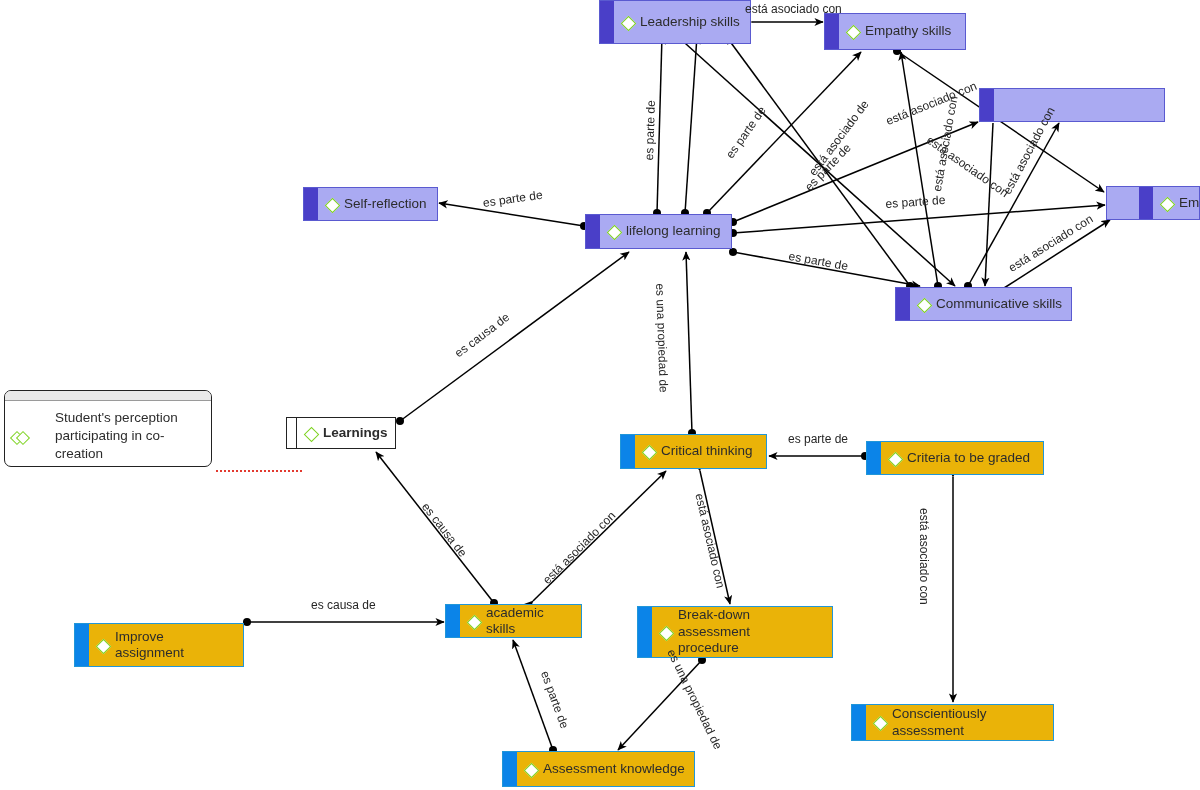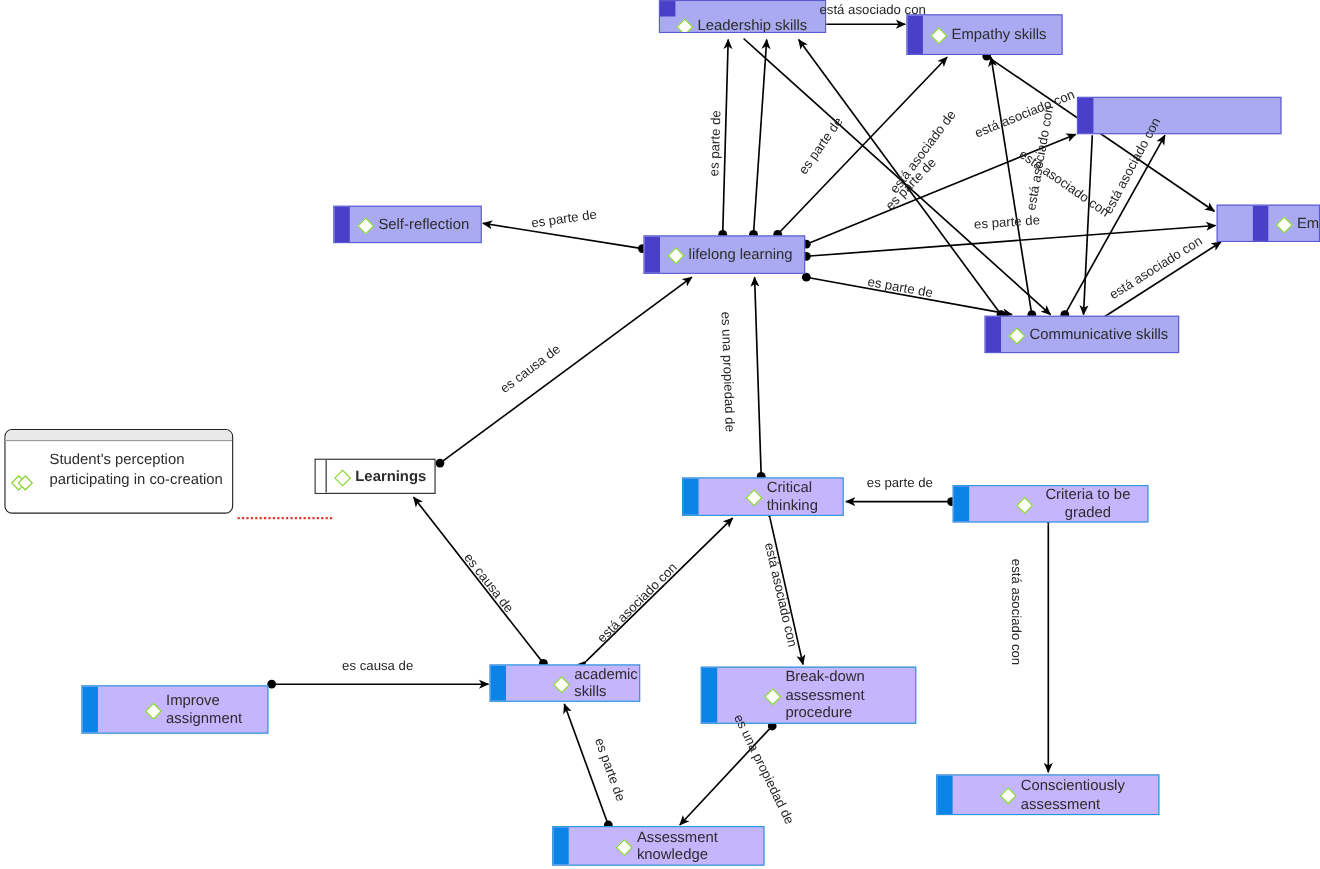--- a/index.html
+++ b/index.html
@@ -72,23 +72,22 @@
     width: 9px;
     height: 9px;
     margin: -4.5px 0 0 -4.5px;
     background: #ffffff;
     border: 1.6px solid #7ed321;
     transform: rotate(45deg);
     box-sizing: content-box;
   }
   
   .node.cyan {
-    background: #c4b5fd;
+    background: #eab308;
     border-color: #2196d8;
-    gap: 36px;
   }
   .node.cyan .bar { background: #0b84e8; }
 
   
   .node.plain {
     background: #ffffff;
     border: 1.6px solid #222222;
   }
   .node.plain .bar {
     flex: 0 0 9px;
@@ -107,22 +106,22 @@
     padding: 0;
     overflow: hidden;
   }
   .note .note-head {
     height: 9px;
     background: #e9e9e9;
     border-bottom: 1.2px solid #9a9a9a;
   }
   .note .note-body {
     display: flex;
-    align-items: flex-end;
-    gap: 14px;
+    align-items: center;
+    gap: 24px;
     padding: 8px 8px 8px 7px;
   }
   .note .note-label {
     font-size: 13.5px;
     color: #2c2c2c;
     line-height: 1.35;
     white-space: pre-line;
   }
   .dia2 {
     flex: 0 0 auto;
@@ -213,21 +212,21 @@
         <circle cx="247" cy="622" r="4" fill="#000"></circle>
         <circle cx="553" cy="750" r="4" fill="#000"></circle>
         <circle cx="702" cy="660" r="4" fill="#000"></circle>
       </g>
   </svg>
 
   <div id="note-link-layer">
       <div style="position: absolute; left: 216px; top: 469.5px; width: 86px; height: 0px; border-top: 2px dotted rgb(226, 57, 47);"></div>
     </div>
   <div id="nodes-layer">
-      <div class="node" style="left: 599px; top: 0px; width: 152px; height: 30px; flex-direction: column;">
+      <div class="node" style="left: 599px; top: 0px; width: 152px; height: 44px;">
         <div class="bar"></div>
         <div class="body">
           <span class="dia">
             <i></i>
           </span>
           <span class="label">Leadership skills</span>
         </div>
       </div>
       <div class="node" style="left: 824px; top: 13px; width: 142px; height: 37px;">
         <div class="bar"></div>

